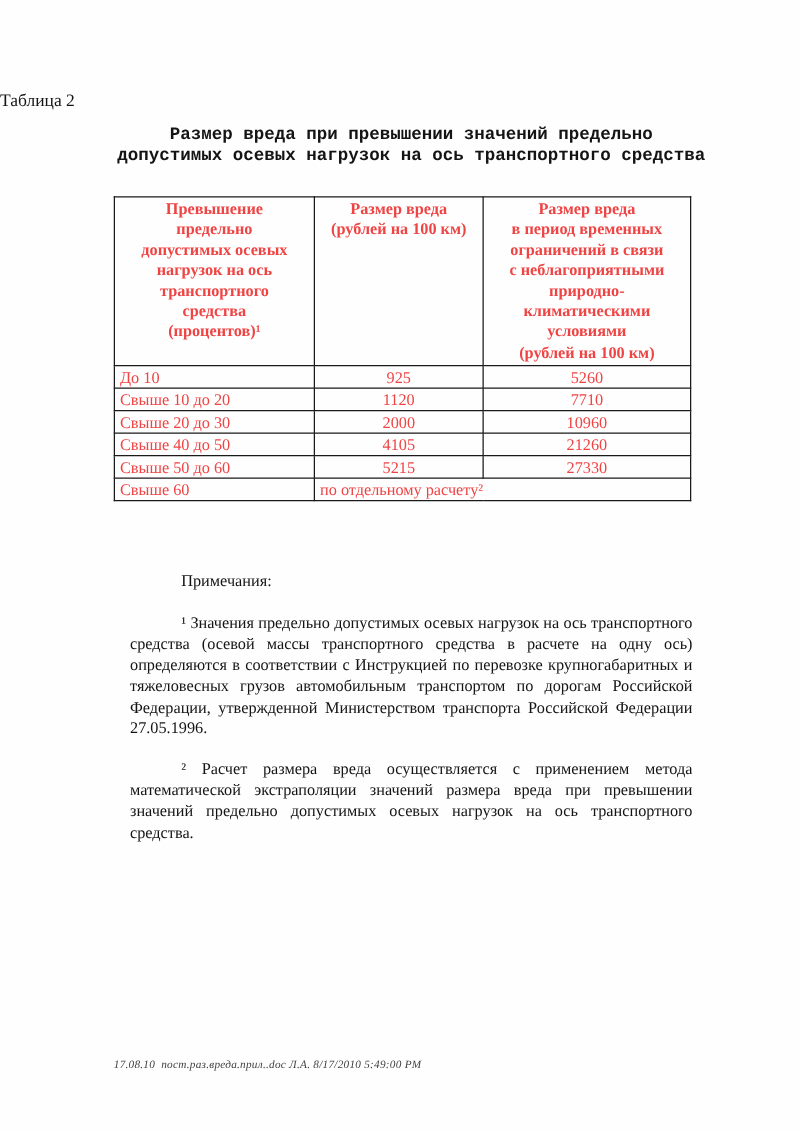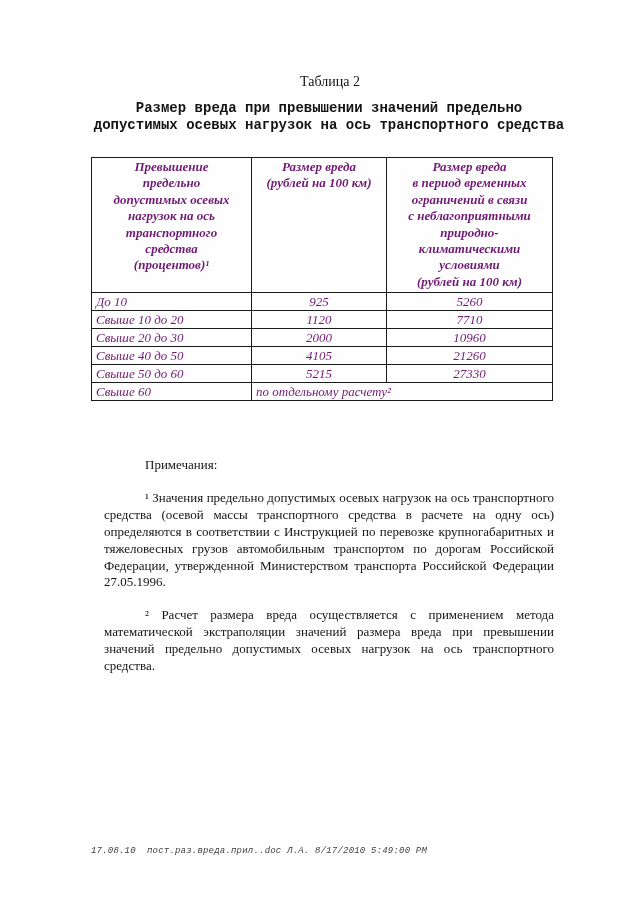--- a/index.html
+++ b/index.html
@@ -14,24 +14,23 @@
     background: #fffefe;
     color: #141414;
     font-family: "Liberation Serif", "DejaVu Serif", serif;
     overflow: hidden;
   }
   .table-label {
     position: absolute;
     top: 73px;
     left: 0;
     width: 572px;
-    text-align: center;
+    text-align: left;
     font-size: 14px;
     line-height: 17px;
-    margin-left: 44px;
   }
   .doc-title {
     position: absolute;
     top: 100px;
     left: 88px;
     width: 482px;
     text-align: center;
     font-weight: bold;
     font-size: 14px;
     line-height: 17px;
@@ -45,22 +44,21 @@
     width: 461px;
     border-collapse: collapse;
     table-layout: fixed;
   }
   .damage-table col.c1 { width: 160px; }
   .damage-table col.c2 { width: 135px; }
   .damage-table col.c3 { width: 166px; }
   .damage-table th, .damage-table td {
     border: 1.5px solid #1a1a1a;
     font-size: 13px;
-    color: #701a75;
-    font-style: italic;
+    color: #ef4444;
   }
   .damage-table th {
     font-weight: bold;
     text-align: center;
     vertical-align: top;
     padding: 1px 3px 2px 3px;
     line-height: 16.4px;
     white-space: pre-line;
   }
   .damage-table td {
@@ -81,21 +79,21 @@
     text-align: justify;
   }
   .notes p {
     margin: 16px;
     text-indent: 41px;
   }
   .doc-footer {
     position: absolute;
     top: 846px;
     left: 91px;
-    font-family: Liberation Mono, monospace;
+    font-family: Liberation Serif, serif;
     font-style: italic;
     font-size: 9px;
     letter-spacing: 0.2px;
     color: #3f3f3f;
     white-space: pre;
   }
 </style>
 </head>
 <body>
 

